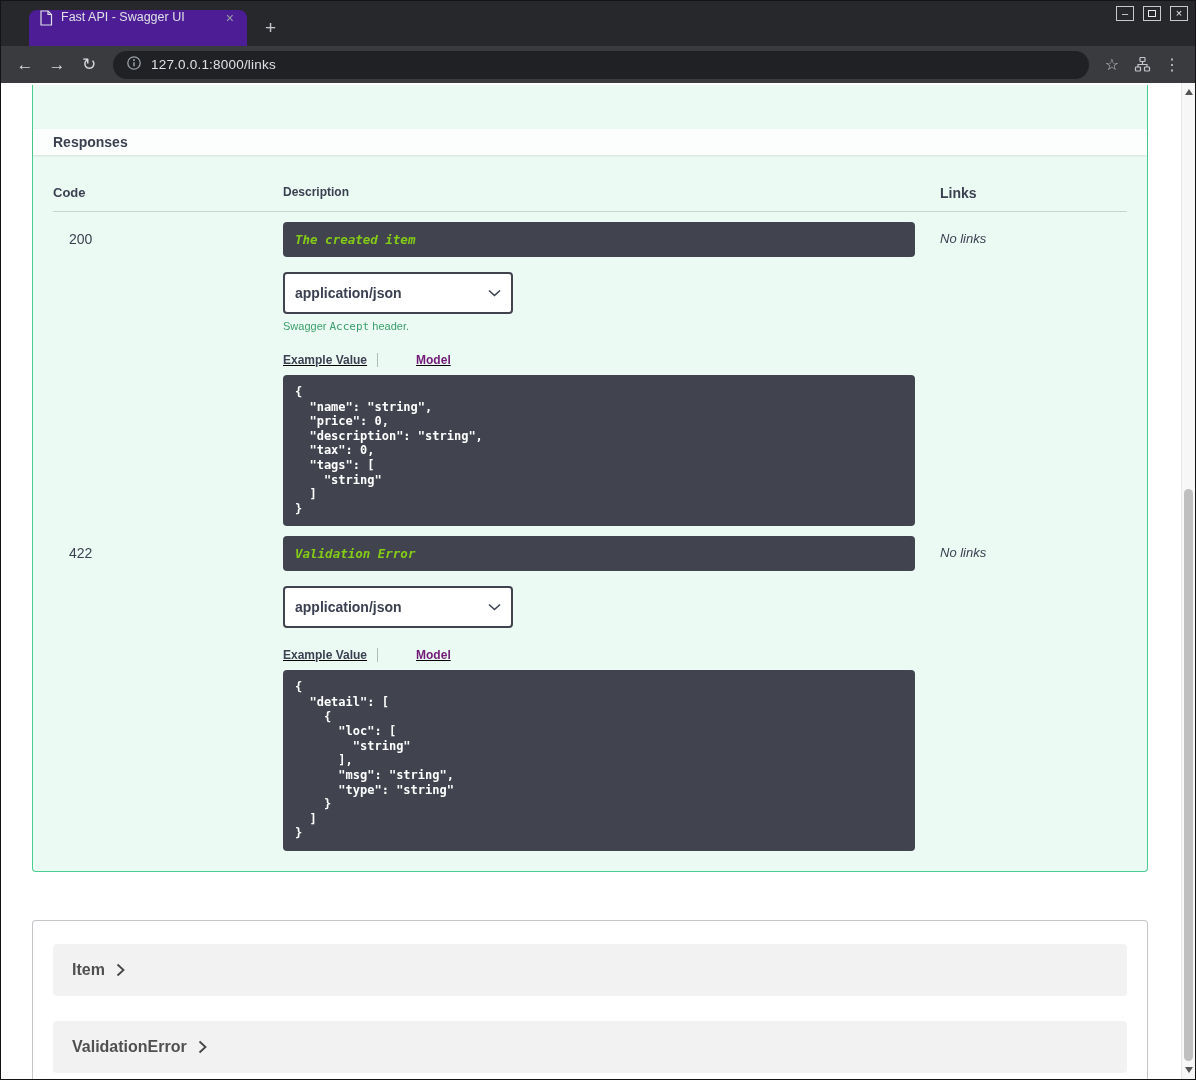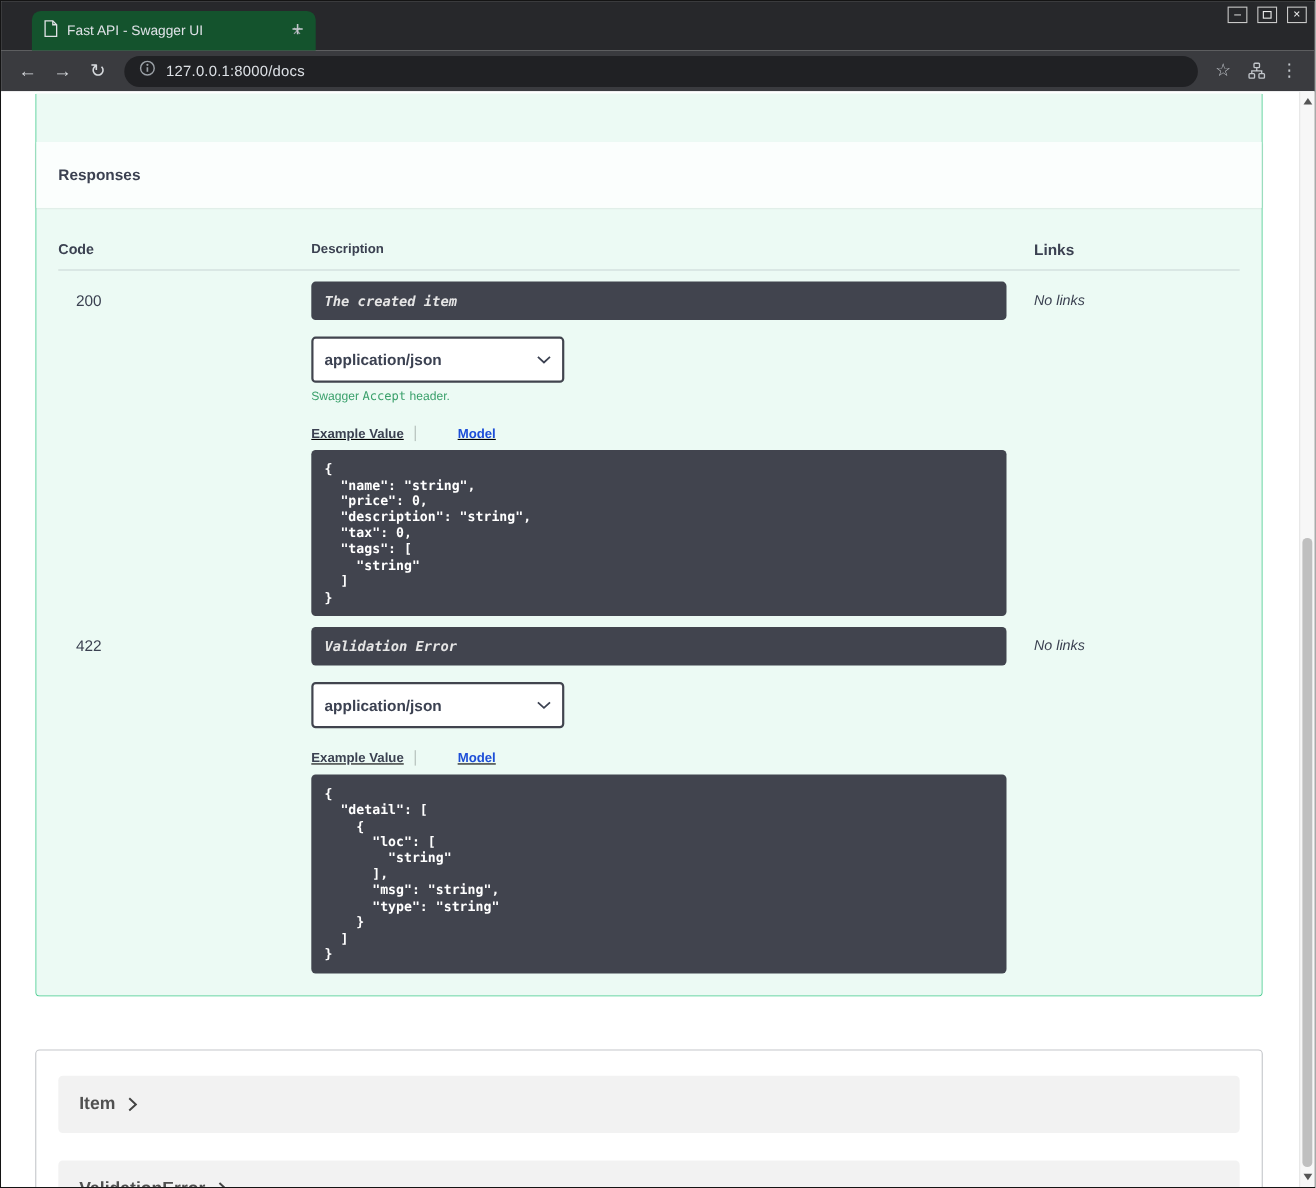--- a/index.html
+++ b/index.html
@@ -9,21 +9,21 @@
     font-family:"Liberation Sans", sans-serif;
     background:#fff;
   }
   .window { width:1196px; height:1080px; border:1px solid #141414; display:flex; flex-direction:column; background:#fff; }
 
   
   .titlebar { position:relative; height:45px; background:#27282b; flex:0 0 auto; }
   .win-controls { position:absolute; top:5px; right:7px; display:flex; gap:9px; }
   .winbtn { width:18px; height:15px; border:1px solid #c9c9c9; color:#ededed; display:flex; align-items:center; justify-content:center; font-size:11px; line-height:1; cursor:default; background:transparent; }
   .winbtn .maxbox { width:8px; height:7px; border:1px solid #ededed; display:block; }
-  .tab { position:absolute; left:28px; bottom:0; width:258px; height:36px; background:#14532d; border-radius:8px 8px 0 0; display:flex; align-items:center; gap:8px; padding:0 10px; }
+  .tab { position:absolute; left:28px; bottom:0; width:218px; height:36px; background:#4c1d95; border-radius:8px 8px 0 0; display:flex; gap:8px; padding:0 10px; }
   .tab-title { flex:1; font-size:12.5px; color:#dee1e6; white-space:nowrap; overflow:hidden; text-overflow:ellipsis; }
   .tab-close { color:#9aa0a6; font-size:14px; line-height:1; padding:1px 3px; }
   .newtab { position:absolute; left:256px; bottom:5px; width:27px; height:27px; display:flex; align-items:center; justify-content:center; color:#c3c7cc; font-size:19px; line-height:1; }
 
   .toolbar { height:37px; background:#3a3b3f; display:flex; align-items:center; padding:0 10px; gap:4px; flex:0 0 auto; }
   .navbtn { width:28px; height:28px; display:flex; align-items:center; justify-content:center; color:#d6d9dd; font-size:17px; line-height:1; border-radius:50%; }
   .urlpill { flex:1; height:28px; background:#202124; border-radius:14px; display:flex; align-items:center; gap:9px; padding:0 13px; margin:0 6px; }
   .url-text { font-size:13.5px; color:#dde1e6; letter-spacing:.2px; }
   .toolicon { width:26px; height:26px; display:flex; align-items:center; justify-content:center; color:#c3c7cc; font-size:16px; line-height:1; }
 
@@ -34,44 +34,44 @@
 
   
   .scrollbar { position:absolute; top:0; right:0; width:14px; bottom:0; background:#f7f7f7; border-left:1px solid #e6e6e6; }
   .sb-up { position:absolute; top:6px; left:3px; width:0; height:0; border-left:4px solid transparent; border-right:4px solid transparent; border-bottom:6px solid #555; }
   .sb-down { position:absolute; bottom:6px; left:3px; width:0; height:0; border-left:4px solid transparent; border-right:4px solid transparent; border-top:6px solid #555; }
   .sb-thumb { position:absolute; top:406px; left:2px; right:2px; height:572px; background:#bfbfbf; border-radius:5px; }
 
   
   .opblock { border:1px solid #49cc90; border-top:none; border-radius:0 0 4px 4px; background:rgba(73,204,144,.1); }
   .opblock-top-space { height:44px; }
-  .section-header { background:rgba(255,255,255,.8); padding:22px 20px; box-shadow:0 1px 2px rgba(0,0,0,.1); }
+  .section-header { background:rgba(255,255,255,.8); padding:5px 20px; box-shadow:0 1px 2px rgba(0,0,0,.1); }
   .section-header h4 { margin:0; font-size:14px; font-weight:700; color:#3b4151; }
   .responses-inner { padding:16px 20px 20px; }
 
   .resp-head, .resp-row { display:grid; grid-template-columns:230px 1fr 187px; }
   .resp-head { border-bottom:1px solid rgba(59,65,81,.2); padding:14px 0 10px; }
   .h-code { font-size:13px; font-weight:700; color:#3b4151; }
   .h-desc { font-size:12px; font-weight:700; color:#3b4151; }
   .h-links { font-size:14px; font-weight:700; color:#3b4151; }
   .resp-row { padding-top:10px; }
   .cell-code { font-size:14px; color:#3b4151; padding-top:9px;margin-left:16px; }
   .cell-links { font-size:13px; font-style:italic; color:#3b4151; padding-top:9px; }
 
-  .md-box { width:632px; background:#41444e; border-radius:4px; padding:10px 12px; color:#e5e5e5;
+  .md-box { width:632px; background:#41444e; border-radius:4px; padding:10px 12px; color:#84cc16;
             font-family:"DejaVu Sans Mono", monospace; font-style:italic; font-weight:700; font-size:12.5px; }
   .ct-select { margin-top:15px; width:230px; height:42px; background:#fff; border:2px solid #41444e; border-radius:4px;
                display:flex; align-items:center; justify-content:space-between; padding:18px 10px;
                font-size:14px; font-weight:700; color:#3b4151; cursor:default; }
   .accept-note { margin-top:6px; font-size:11px; color:#3aa06b; }
   .accept-note code { font-family:"DejaVu Sans Mono", monospace; font-size:11px; }
   .ex-tabs { margin-top:20px; display:flex; align-items:center;text-decoration:underline; }
   .ex-tab-active { font-size:12px; font-weight:700; color:#3b4151; }
   .ex-tab-divider { width:1px; height:14px; background:rgba(0,0,0,.25); margin:0 10px; }
-  .ex-tab { font-size:12px; font-weight:700; color:#1d4ed8;padding-left:28px; }
+  .ex-tab { font-size:12px; font-weight:700; color:#701a75;padding-left:28px; }
   .ex-code { margin:8px 0 0; width:632px; background:#41444e; border-radius:4px; padding:10px 12px;
              font-family:"DejaVu Sans Mono", monospace; font-size:12px; font-weight:700; line-height:14.6px;
              color:#fff; white-space:pre; }
 
   
   .models { margin-top:48px; border:1px solid rgba(59,65,81,.3); border-radius:4px; background:#fff; }
   .models-header { display:flex; align-items:center; justify-content:space-between; padding:10px 16px 10px 12px; border-bottom:1px solid rgba(59,65,81,.2); }
   .models-header h4 { margin:0; font-size:16px; font-weight:700; color:#3b4151; }
   .models-body { padding:23px 20px 20px; }
   .model-box { background:rgba(0,0,0,.05); border-radius:4px; padding:17px 19px; margin-bottom:25px; display:flex; align-items:center; gap:11px; }
@@ -108,21 +108,21 @@
     <div class="navbtn">→</div>
     <div class="navbtn">↻</div>
     <div class="urlpill">
       <span>
         <svg width="16" height="16" viewBox="0 0 16 16" fill="none">
           <circle cx="8" cy="8" r="6.2" stroke="#9aa0a6" stroke-width="1.3"></circle>
           <line x1="8" y1="7.2" x2="8" y2="11.2" stroke="#9aa0a6" stroke-width="1.5"></line>
           <circle cx="8" cy="4.9" r="1" fill="#9aa0a6"></circle>
         </svg>
       </span>
-      <span class="url-text">127.0.0.1:8000/docs</span>
+      <span class="url-text">127.0.0.1:8000/links</span>
     </div>
     <div class="toolicon">☆</div>
     <div class="toolicon">
       <svg width="17" height="17" viewBox="0 0 17 17" fill="none" stroke="#c3c7cc" stroke-width="1.2">
         <rect x="6" y="1.5" width="5" height="4" rx="0.8"></rect>
         <rect x="1.5" y="11" width="5" height="4" rx="0.8"></rect>
         <rect x="10.5" y="11" width="5" height="4" rx="0.8"></rect>
         <path d="M8.5 5.5 V8.5 M4 11 V8.5 H13 V11"></path>
       </svg>
     </div>

